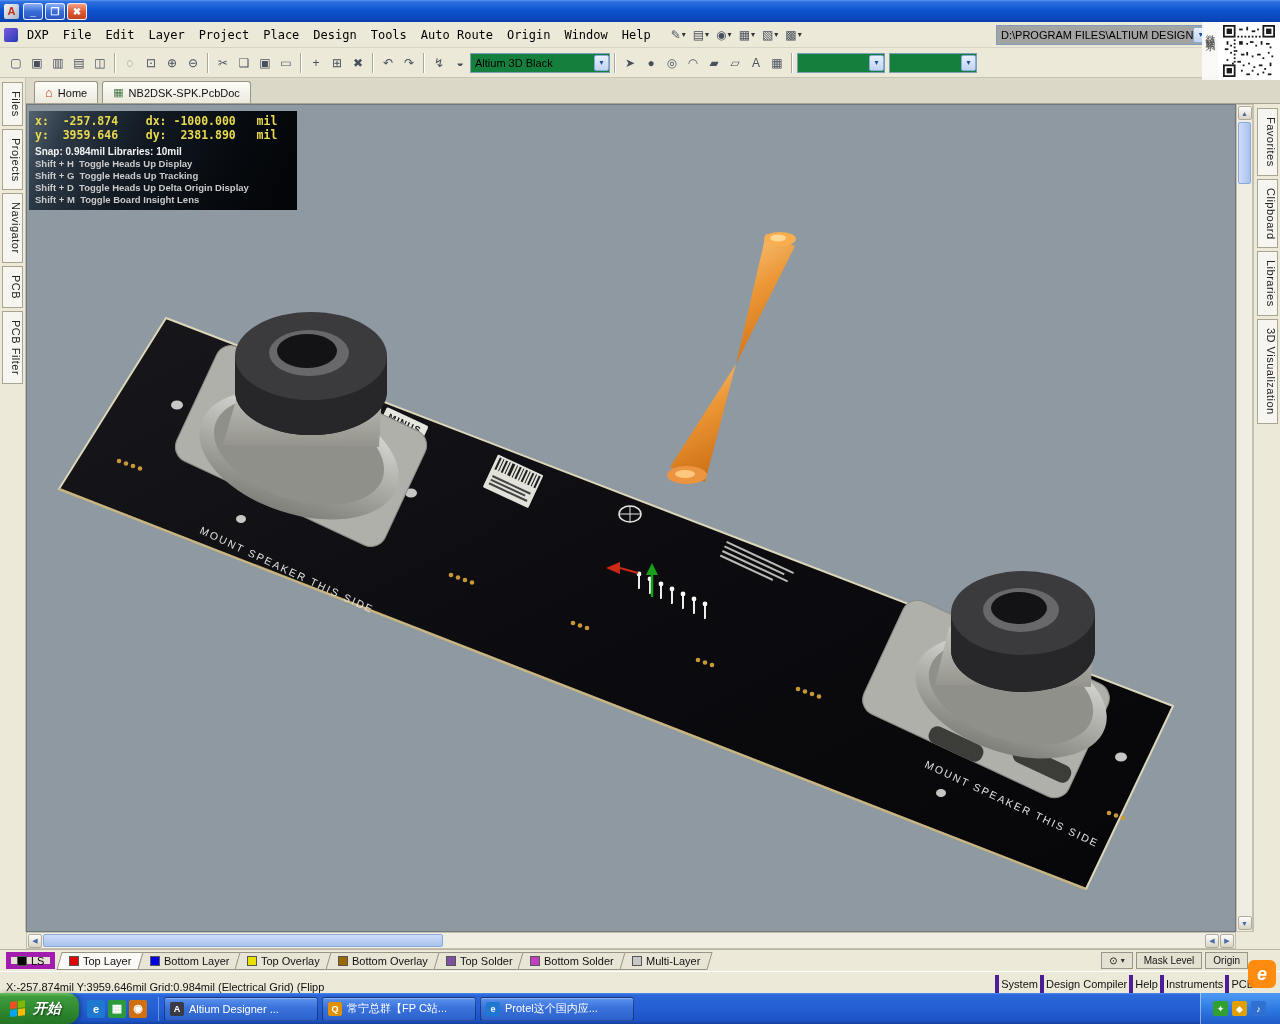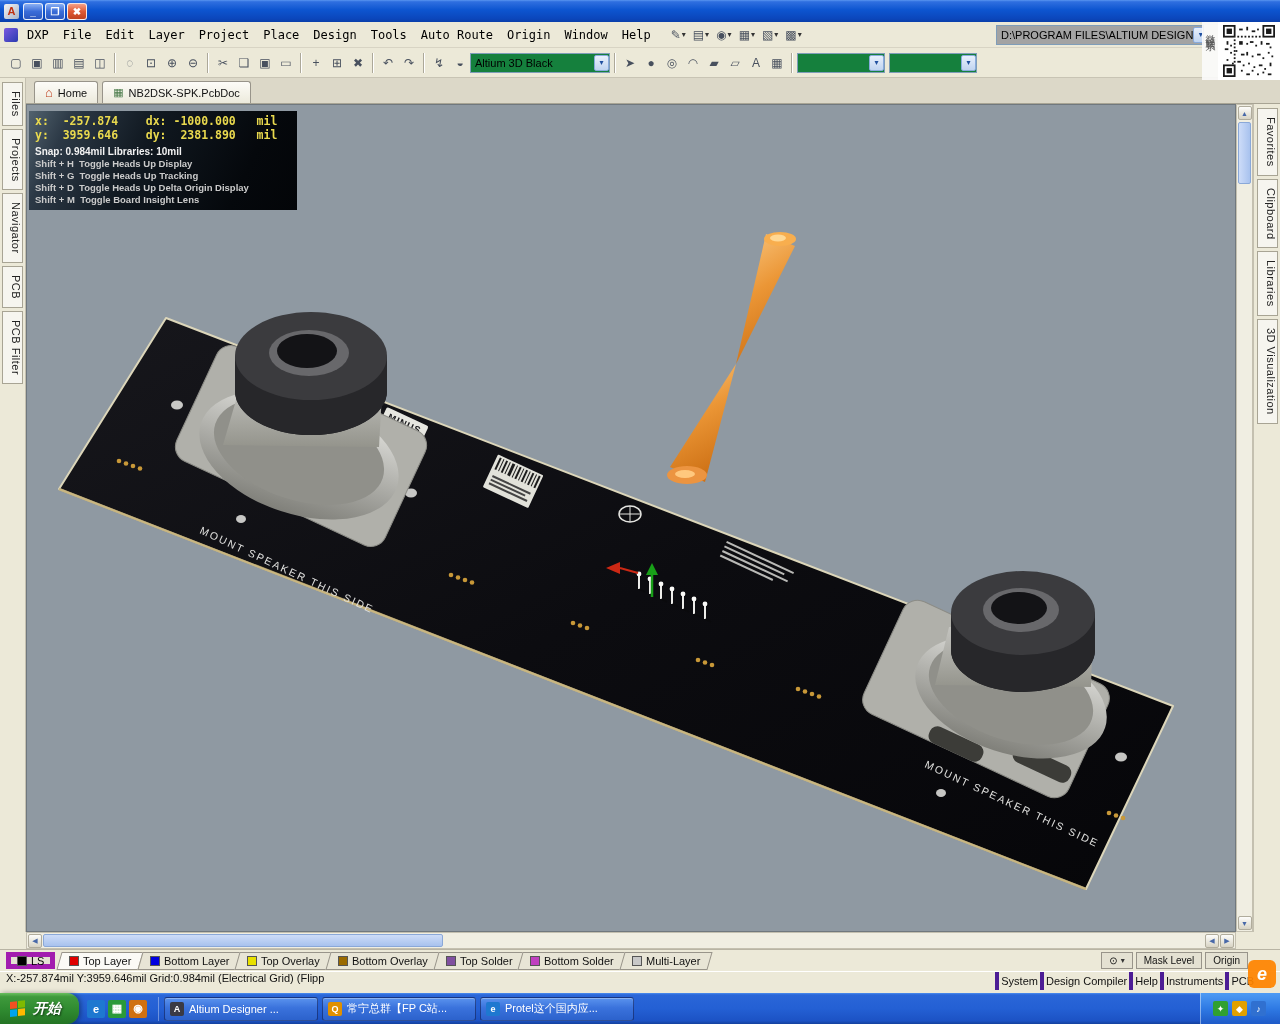--- a/index.html
+++ b/index.html
@@ -70,21 +70,21 @@
   .ls-box{display:flex;align-items:center;gap:4px;border:5px solid #a21caf;background:#e4e1d2;height:17px;padding:0 6px;font-size:11px}
   .chip{width:10px;height:10px;border:1px solid #555;flex:none}
   .layer-tabs{display:flex;margin-left:4px}
   .layer-tab{display:flex;align-items:center;gap:4px;height:18px;padding:0 9px;border:1px solid #98948a;transform:skewX(-16deg);margin-left:-2px}
   .layer-tab>*{transform:skewX(16deg)}
   .layer-label{font-size:11px;color:#111;white-space:nowrap}
   .layer-right{margin-left:auto;display:flex;gap:3px;align-items:center;margin-right:26px}
   .small-btn{height:17px;border:1px solid #98948a;background:#e4e1d2;font-size:10px;padding:0 7px;display:flex;align-items:center;gap:2px;color:#111}
 
   
-  .statusbar{position:absolute;left:0;top:971px;width:100%;height:22px;background:var(--beige);border-top:1px solid #fff;display:flex;align-items:flex-start;padding:0 6px;font-size:11px}
+  .statusbar{position:absolute;left:0;top:971px;width:100%;height:22px;background:var(--beige);border-top:1px solid #fff;display:flex;align-items:flex-end;padding:0 6px;font-size:11px}
   .status-readout{color:#111;white-space:nowrap;overflow:hidden}
   .status-panels{margin-left:auto;display:flex;margin-right:18px}
   .status-panel{padding:3px 2px;border-left:4px solid #4c1d95;color:#111;white-space:nowrap}
 
   
   .taskbar{position:absolute;left:0;top:993px;width:100%;height:31px;display:flex;align-items:center;z-index:10;
     background:linear-gradient(180deg,#4e8ff0 0%,#2a66d8 6%,var(--taskbar_blue) 50%,#1c52c4 90%,#14409c 100%)}
   .start-btn{height:31px;padding:0 18px 0 10px;border-radius:0 12px 12px 0;display:flex;align-items:center;gap:6px;color:#fff;font-weight:bold;font-size:14px;font-style:italic;text-shadow:1px 1px 2px rgba(0,0,0,.55);flex:none;
     background:linear-gradient(180deg,#6abf5e 0%,#3f9a3c 12%,var(--start_green) 55%,#247424 100%);box-shadow:2px 0 5px rgba(0,0,0,.35)}
   .winflag{width:17px;height:16px;display:grid;grid-template-columns:7px 7px;grid-template-rows:7px 7px;gap:1px;transform:skewY(-6deg)}

